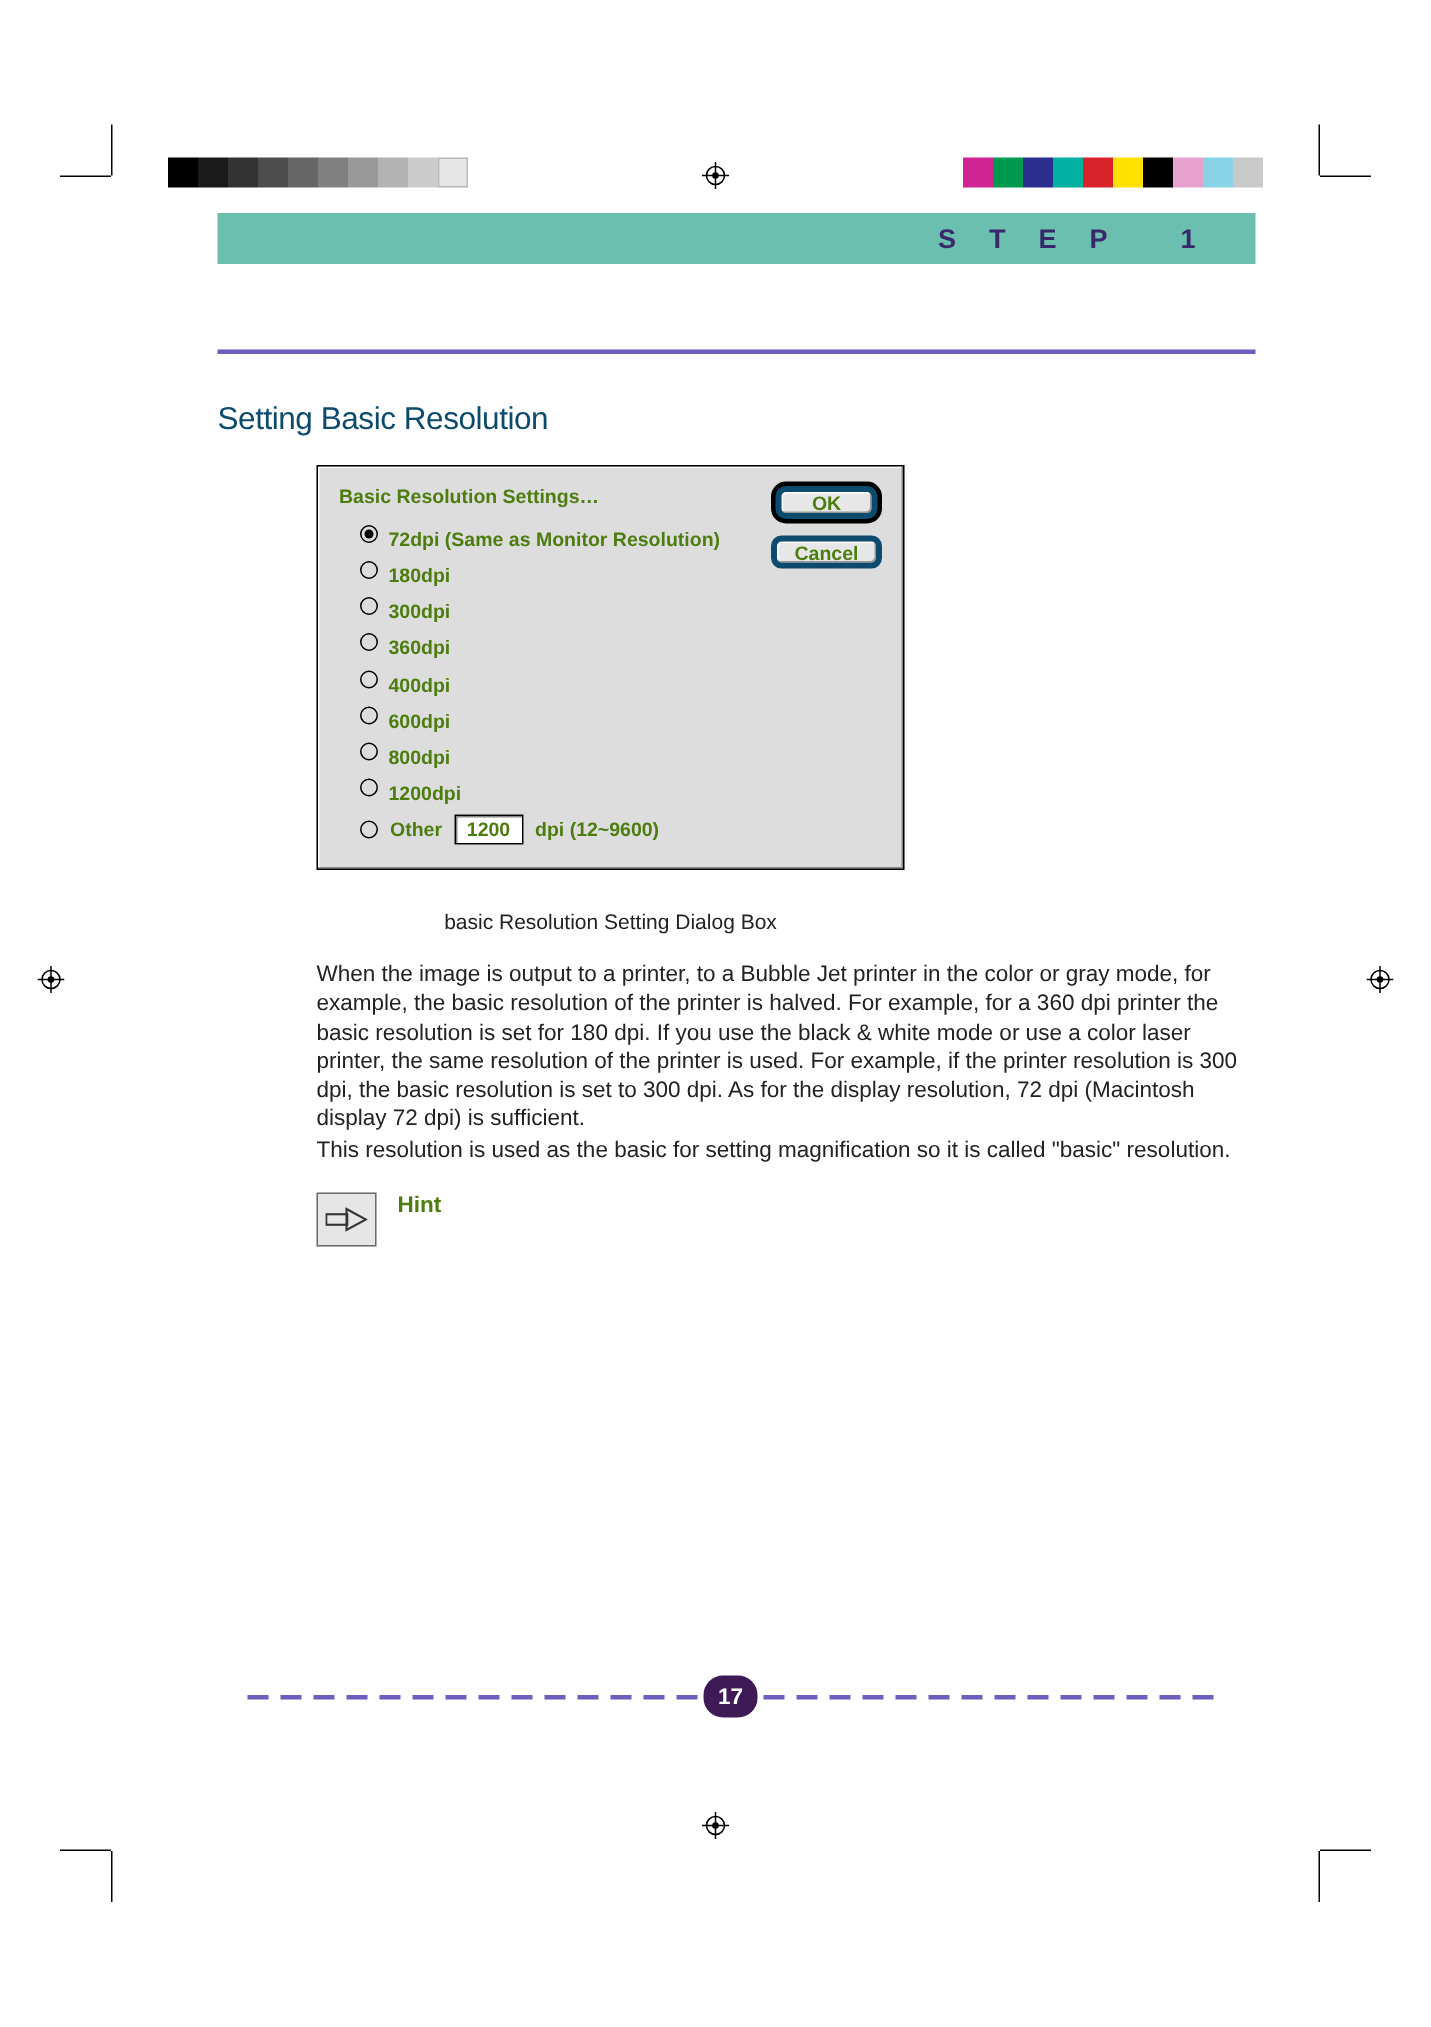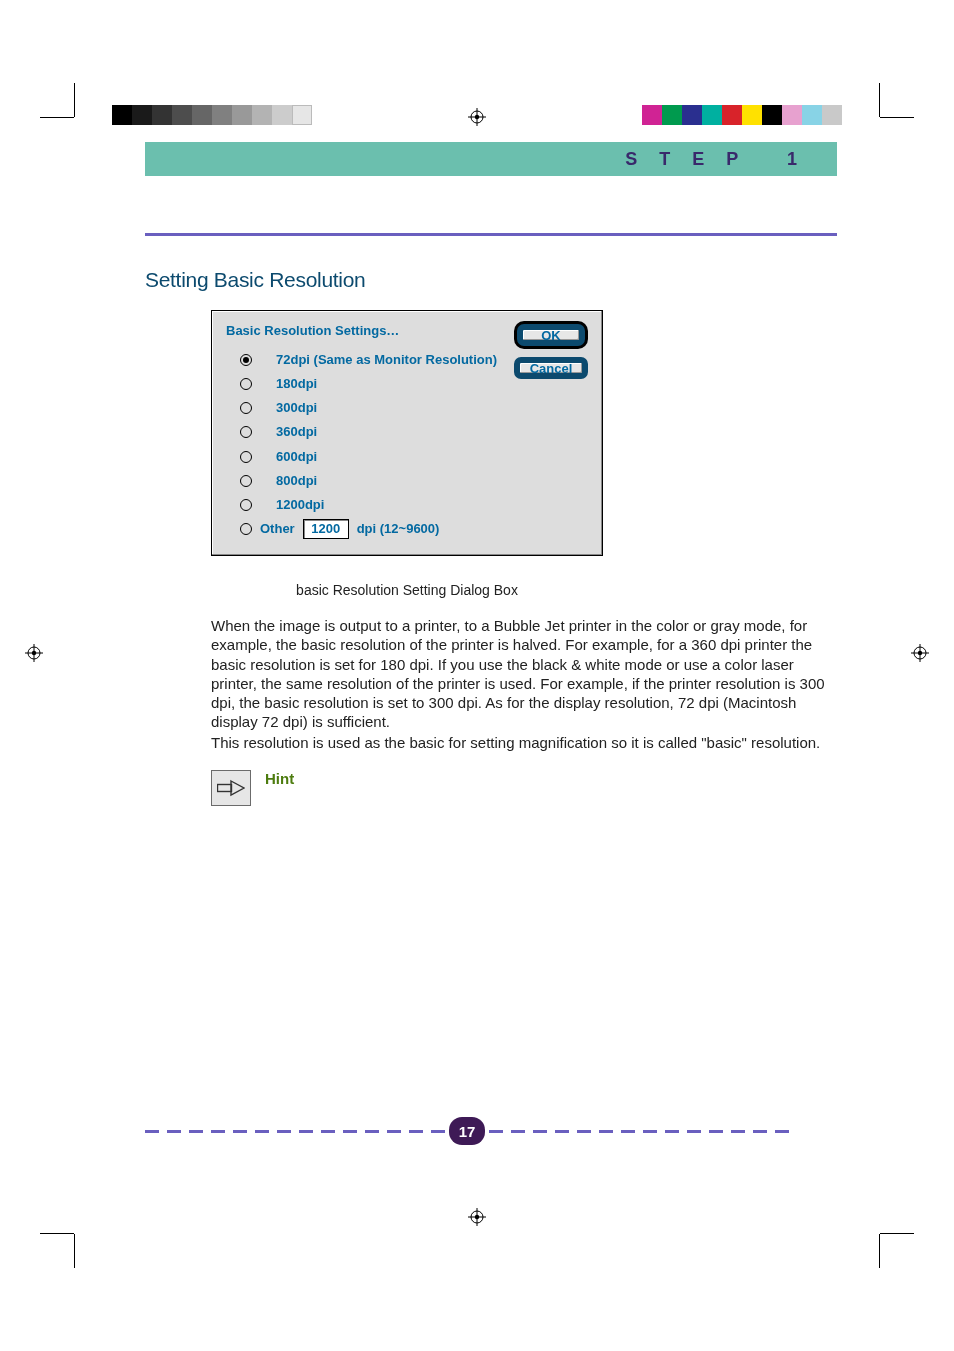--- a/index.html
+++ b/index.html
@@ -68,41 +68,41 @@
   
   .dialog-wrap { margin: 18px 0 8px 66px; }
   .dialog {
     width: 392px;
     border: 1px solid #000;
     background: #ddd;
     padding: 12px 14px 16px 14px;
     font-family: Arial, sans-serif;
     font-weight: 700;
     font-size: 13px;
-    color: #0369a1;
+    color: #4d7c0f;
     box-shadow: inset -1px -1px 0 #888, inset 1px 1px 0 #fff;
     position: relative;
   }
   .dialog-title { font-weight: 800; margin-bottom: 12px; }
   .dlg-btns {
     position: absolute; right: 14px; top: 10px;
     display: flex; flex-direction: column; gap: 8px;
   }
   .mac-btn {
     width: 74px; height: 22px;
     background: #e7e7e7;
-    border: 6px solid #0c4a6e;
+    border: 4px solid #0c4a6e;
     border-radius: 7px;
     font-weight: 700; font-size: 13px;
     display: flex; align-items: center; justify-content: center;
     box-shadow: inset -1px -1px 0 #999, inset 1px 1px 0 #fff;
   }
   .mac-btn.default { box-shadow: 0 0 0 3px #000, inset -1px -1px 0 #999, inset 1px 1px 0 #fff; margin:3px; width:68px; }
   .opts { display: flex; flex-direction: column; gap: 4px; padding-left: 14px; }
-  .opt { display: flex; align-items: center; gap: 24px; line-height: 1.55; }
+  .opt { display: flex; align-items: flex-start; gap: 7px; line-height: 1.55; }
   .radio {
     width: 12px; height: 12px; border: 1.4px solid #000; border-radius: 50%;
     display: inline-flex; align-items: center; justify-content: center;
     background: #ddd;
   }
   .radio.sel::after {
     content: ""; width: 6px; height: 6px; background: #000; border-radius: 50%;
   }
   .opt-other { display: flex; align-items: center; gap: 8px; }
   .num-box {
@@ -140,21 +140,21 @@
   .hint-icon svg { width: 28px; height: 18px; }
   .hint-body { flex: 1; }
   .hint-head {
     color: #4d7c0f; font-weight: 800; font-size: 15px; margin-bottom: 2px;
   }
   .hint-text { font-size: 15px; line-height: 1.28; padding-left: 12px; text-indent: -12px; }
 
   
   .footer {
     position: absolute; left: 145px; top: 1117px; width: 692px;
-    display: flex; align-items: center; justify-content: flex-start;
+    display: flex; align-items: center; justify-content: center;
   }
   .dash-row { display: flex; align-items: center; }
   .dash { width: 14px; height: 3px; background: #6a5fbf; margin-right: 8px; }
   .pg-badge {
     width: 36px; height: 28px; border-radius: 13px; background: #3e1a56;
     color: #fff; font-weight: 800; font-size: 15px;
     display: flex; align-items: center; justify-content: center;
     margin: 0 4px 0 -4px;
   }
 
@@ -235,20 +235,24 @@
         <div class="opt">
           <span class="radio"></span>
           <span>300dpi</span>
         </div>
         <div class="opt">
           <span class="radio"></span>
           <span>360dpi</span>
         </div>
         <div class="opt">
           <span class="radio"></span>
+          <span>400dpi</span>
+        </div>
+        <div class="opt">
+          <span class="radio"></span>
           <span>600dpi</span>
         </div>
         <div class="opt">
           <span class="radio"></span>
           <span>800dpi</span>
         </div>
         <div class="opt">
           <span class="radio"></span>
           <span>1200dpi</span>
         </div>

